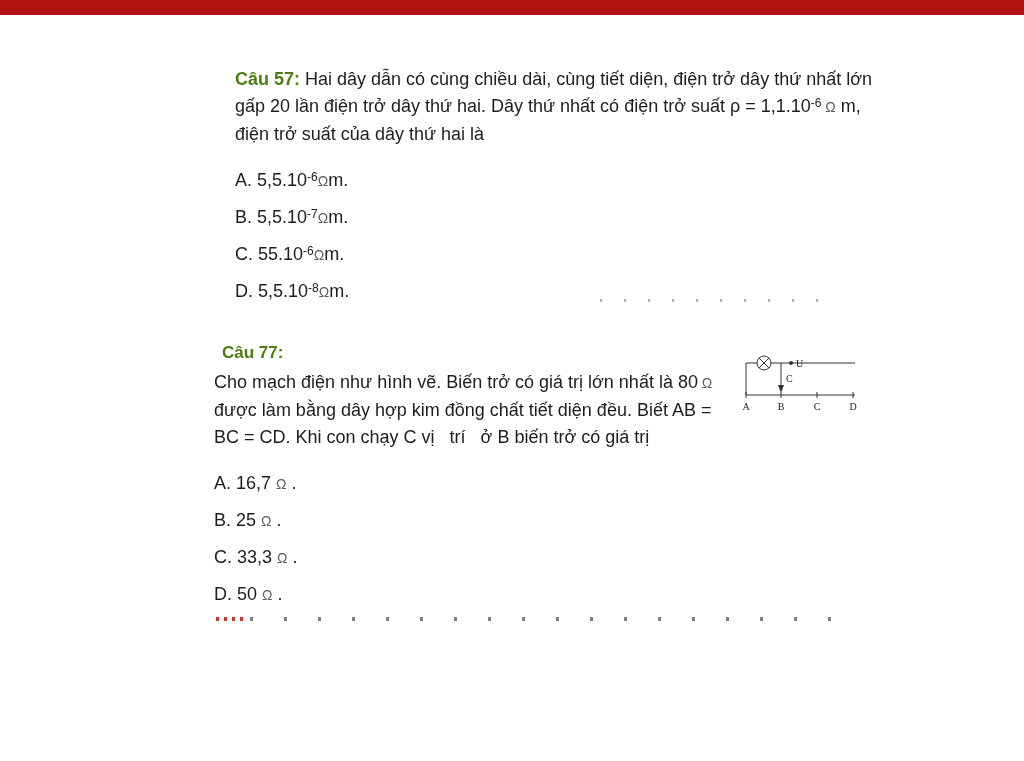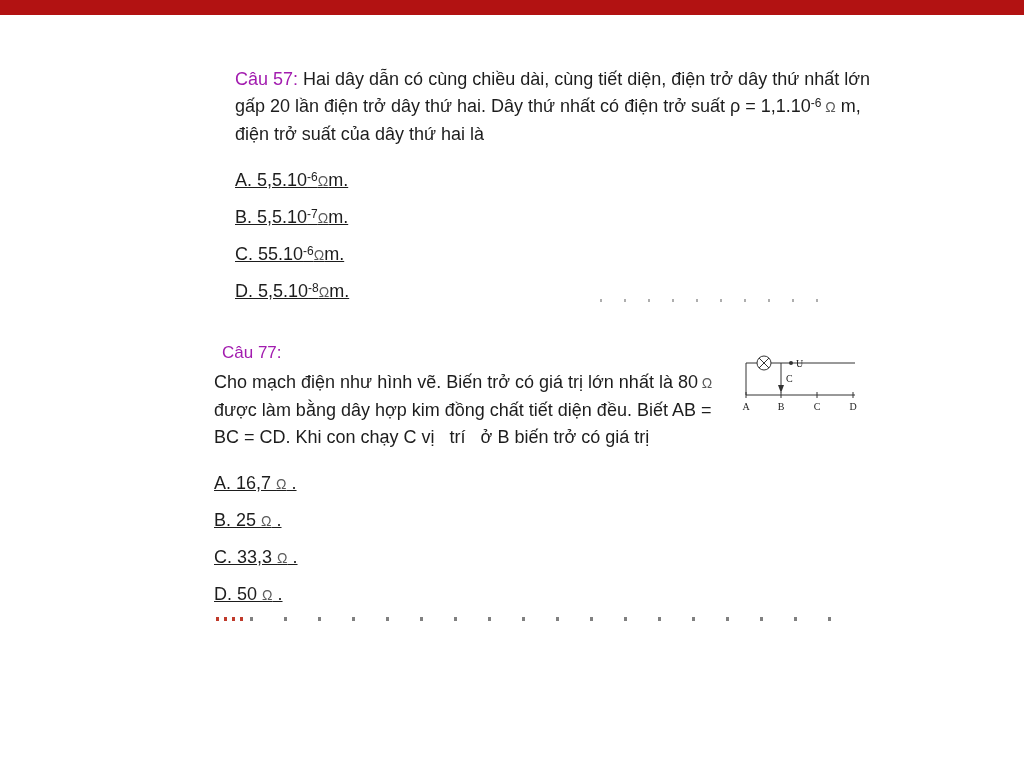--- a/index.html
+++ b/index.html
@@ -16,28 +16,28 @@
     left: 0; top: 0;
     width: 1024px; height: 15px;
     background: #b21212;
   }
   .question {
     position: absolute;
     font-size: 18px;
     line-height: 27px;
   }
   .q57 { left: 235px; top: 66px; width: 650px; }
-  .qlabel { color: #a21caf; font-weight: normal; }
+  .qlabel { color: #4d7c0f; font-weight: bold; }
   .q77-label {
     position: absolute;
     left: 222px; top: 339px;
     font-size: 17px; line-height: 27px;
   }
   .q77 { left: 214px; top: 369px; width: 524px; }
-  .opts { margin-top: 19px; text-decoration: underline; }
+  .opts { margin-top: 19px; }
   .q77 .opts { }
   .opt { margin-top: 9px; white-space: nowrap; }
   .opts .opt:first-child { margin-top: 0; }
   sup {
     font-size: 12px;
     line-height: 0;
     vertical-align: 5px;
   }
   .omega {
     font-size: 14px;

